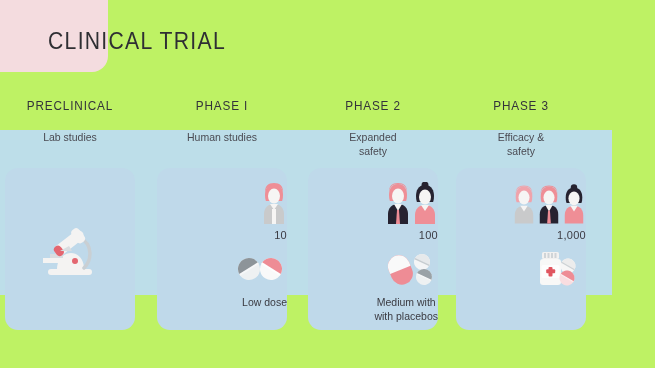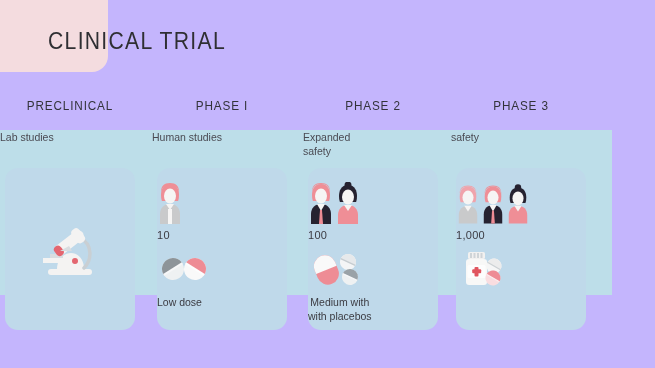--- a/index.html
+++ b/index.html
@@ -14,21 +14,21 @@
     font-family: "Liberation Sans", sans-serif;
     position: relative;
   }
 
   #slide {
     position: absolute;
     left: 0;
     top: 0;
     width: 655px;
     height: 368px;
-    background: #c4b5fd;
+    background: #bef264;
     overflow: hidden;
   }
 
   
   #pink-block {
     position: absolute;
     left: -40px;
     top: -22px;
     width: 148px;
     height: 94px;
@@ -87,21 +87,21 @@
     color: #33333a;
     transform: scaleX(0.94);
     white-space: nowrap;
   }
 
   .col-sub {
     position: absolute;
     top: 130px;
     left: 0;
     width: 140px;
-    text-align: left;
+    text-align: center;
     font-size: 10.5px;
     line-height: 14px;
     color: #4a4a52;
   }
 
   .card {
     position: absolute;
     top: 168px;
     left: 5px;
     width: 130px;
@@ -111,21 +111,21 @@
   }
 
   .card-inner {
     position: absolute;
     left: 0;
     top: 0;
     width: 130px;
     height: 162px;
     display: flex;
     flex-direction: column;
-    align-items: flex-start;
+    align-items: flex-end;
   }
 
   .people-row {
     display: flex;
     align-items: flex-end;
     justify-content: center;
     gap: 1px;
     height: 46px;
     margin-top: 10px;
   }
@@ -294,20 +294,21 @@
             <div>Medium with</div>
             <div>with placebos</div>
           </div>
         </div>
       </div>
     </div>
 
     <div class="column" style="left:451px;">
       <div class="col-head">PHASE 3</div>
       <div class="col-sub">
+        <div>Efficacy &amp;</div>
         <div>safety</div>
       </div>
       <div class="card">
         <div class="card-inner">
           <div class="people-row">
 
             <svg width="24" height="40" viewBox="0 0 26 42">
               <path d="M13 2 c-7 0 -9 6 -9 11 c0 4 1 6 1 6 h16 c0 0 1 -2 1 -6 c0 -5 -2 -11 -9 -11 z" fill="#f0a3ab"></path>
               <ellipse cx="13" cy="14" rx="6" ry="7.5" fill="#f6f5f4"></ellipse>
               <path d="M4 12 c0 -7 3 -10 9 -10 c6 0 9 3 9 10 l0 -2 c0 -6 -3 -9 -9 -9 c-6 0 -9 3 -9 9 z" fill="#f0a3ab"></path>

